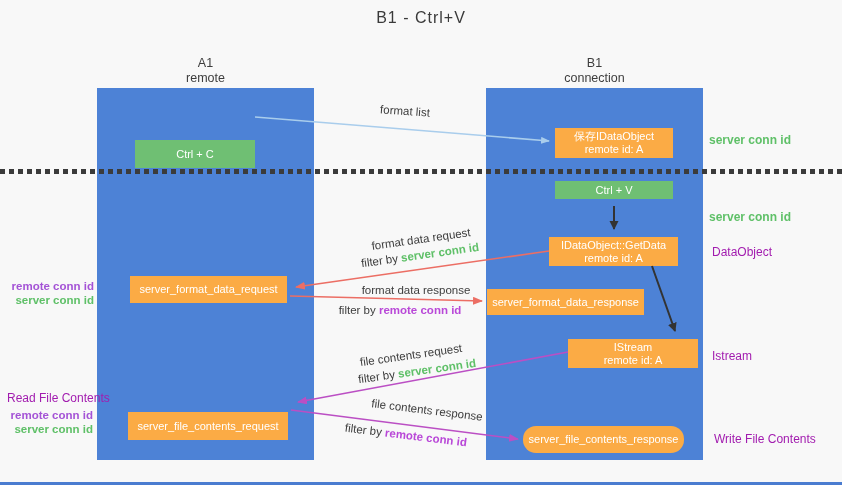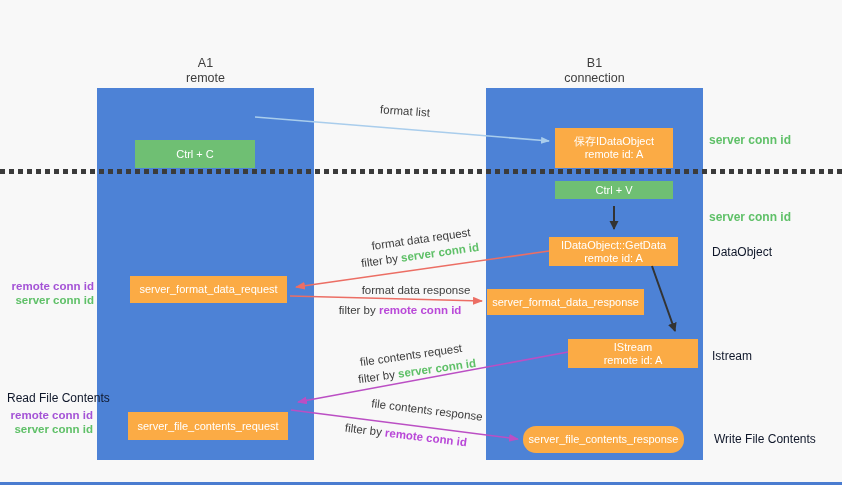--- a/index.html
+++ b/index.html
@@ -15,62 +15,63 @@
 
   .dotted{position:absolute; left:0; top:169px; width:842px; height:5px;
           background:repeating-linear-gradient(to right,#3b3b3b 0 5px,transparent 5px 9px);}
 
   .node{position:absolute; display:flex; flex-direction:column; align-items:center;
         justify-content:center; color:#ffffff; font-size:11px; line-height:13px;
         text-align:center; white-space:nowrap;}
   .green{background:#6fbf73;}
   .orange{background:#fbab45;}
 
-  .side{position:absolute; font-size:12px; color:#0f172a; white-space:nowrap;}
+  .side{position:absolute; font-size:12px; color:#a21caf; white-space:nowrap;}
   .bold-green{color:#5fc068; font-weight:bold; font-size:12px;}
   .leftblock{position:absolute; text-align:right; font-size:11.5px; font-weight:bold;
              line-height:14px; white-space:nowrap;}
   .purple{color:#a453d6;}
   .greentxt{color:#5fc068;}
 
   .edge-label{position:absolute; font-size:11.5px; color:#3d3d3d; white-space:nowrap;
               text-align:center; transform-origin:center;}
   .k-green{color:#5fc068; font-weight:bold;}
   .k-purple{color:#b948d8; font-weight:bold;}
 
   svg.overlay{position:absolute; left:0; top:0; pointer-events:none;}
   .bottombar{position:absolute; left:0; top:482px; width:842px; height:3px; background:#4a7cd0;}
 </style>
 </head>
 <body>
 
 <div id="canvas">
 
   <div class="title">
+    <div>B1 - Ctrl+V</div>
   </div>
 
   <div class="col-header" style="left:97px;">
     <div>A1</div>
     <div>remote</div>
   </div>
   <div class="col-header" style="left:486px;">
     <div>B1</div>
     <div>connection</div>
   </div>
 
   <div class="col" style="left:97px;"></div>
   <div class="col" style="left:486px;"></div>
 
   <div class="dotted"></div>
 
   <div class="node green" style="left:135px; top:104px; width:120px; height:28px;margin-top:36px;">
     <div>Ctrl + C</div>
   </div>
 
-  <div class="node orange" style="left:555px; top:128px; width:118px; height:40px;">
+  <div class="node orange" style="left:555px; top:128px; width:118px; height:30px;">
     <div>保存IDataObject</div>
     <div>remote id: A</div>
   </div>
 
   <div class="node green" style="left:555px; top:181px; width:118px; height:18px;">
     <div>Ctrl + V</div>
   </div>
 
   <div class="node orange" style="left:549px; top:237px; width:129px; height:29px;">
     <div>IDataObject::GetData</div>

